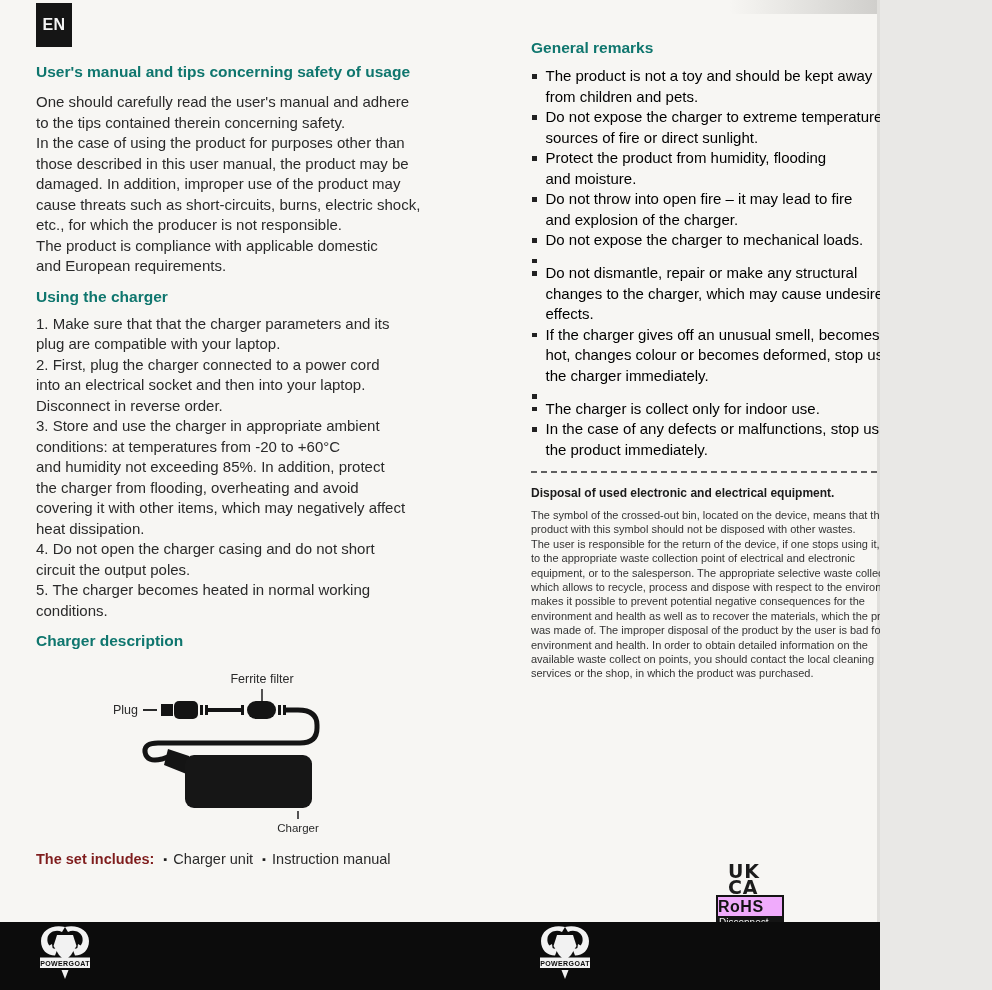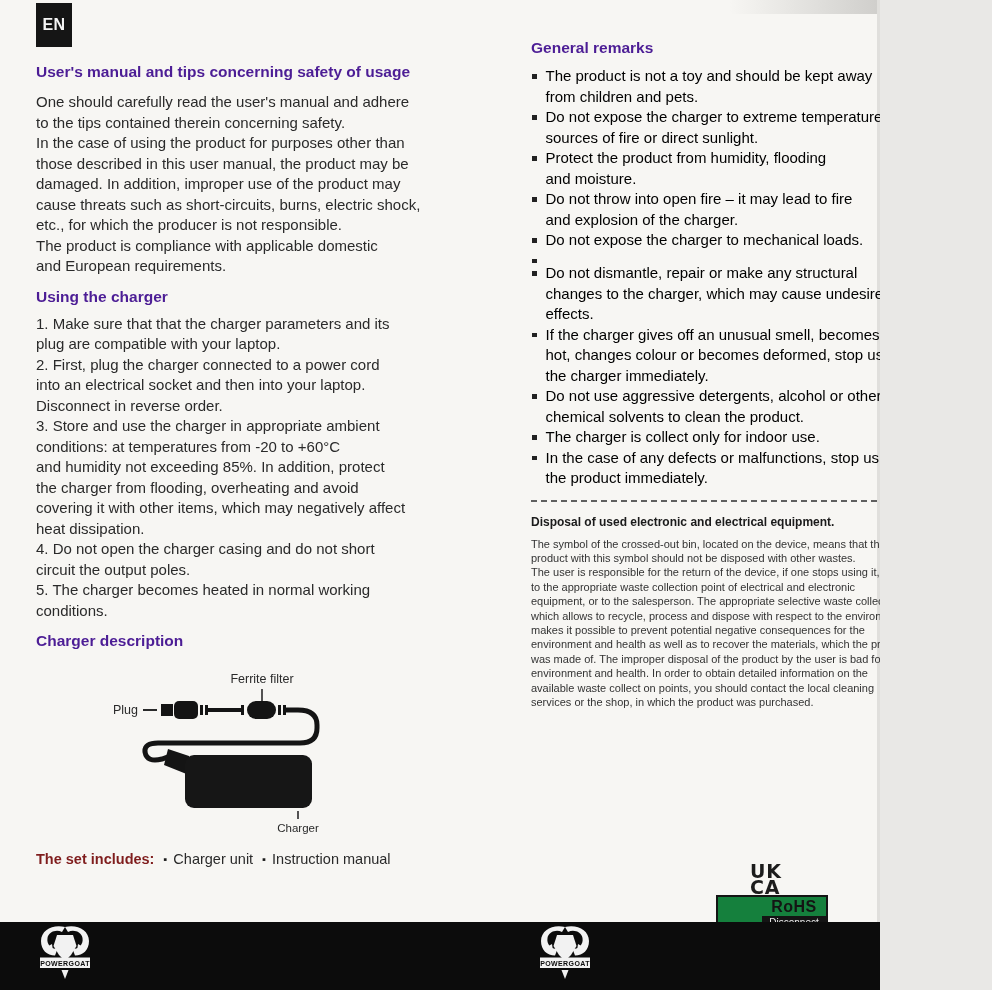--- a/index.html
+++ b/index.html
@@ -13,21 +13,21 @@
     background:linear-gradient(to left,#cfcecb,rgba(207,206,203,0));}
   .edge-strip{position:absolute;right:0;top:0;width:3px;height:922px;background:#e0dfdc;}
 
   .en-badge{position:absolute;left:36px;top:3px;width:36px;height:44px;background:#151515;
     color:#f5f5f5;display:flex;align-items:center;justify-content:center;
     font-weight:bold;font-size:16px;letter-spacing:.5px;}
 
   .col-left{position:absolute;left:36px;top:62px;width:468px;}
   .col-right{position:absolute;left:531px;top:38px;width:426px;}
 
-  h2{font-size:15.5px;font-weight:700;color:#4c1d95;margin:0;line-height:20px;}
+  h2{font-size:15.5px;font-weight:700;color:#0f766e;margin:0;line-height:20px;}
   .body-text{font-size:15px;line-height:20.5px;margin:0;white-space:pre-line;color:#2a2a2a;}
 
   .mt-sm{margin-top:7px;}
   .mt-md{margin-top:10px;}
 
   .diagram{display:block;margin-top:2px;}
   .diagram text{font-family:"Liberation Sans","DejaVu Sans",sans-serif;fill:#2a2a2a;}
 
   .set-line{margin:16px 0 0 0;font-size:14.5px;color:#2a2a2a;}
   .set-line strong{font-weight:700;color:#7f1d1d;}
@@ -40,21 +40,21 @@
   .bt{font-size:15px;line-height:20.5px;white-space:pre-line;color:#000000;}
 
   .dashed-divider{border:none;border-top:2px dashed #5f5f5f;margin:11px 0 0 0;}
 
   .disposal-title{font-size:12px;font-weight:700;color:#1b1b1b;margin:13px 0 0 0;line-height:14px;}
   .disposal-body{font-size:11px;line-height:14.4px;margin:8px 0 0 0;white-space:pre-line;color:#333;}
 
   .compliance-row{position:absolute;left:704px;top:863px;height:50px;display:flex;align-items:center;flex-direction:column;}
   .ukca{font-weight:800;font-size:19px;line-height:16px;letter-spacing:1px;color:#1c1c1c;
     font-family:"DejaVu Sans","Liberation Sans",sans-serif;}
-  .rohs{margin-left:12px;border:2.5px solid #141414;width:64px;text-align:center;background:#15803d;padding-left:44px;}
+  .rohs{margin-left:12px;border:2.5px solid #141414;width:64px;text-align:left;background:#f0abfc;}
   .rohs-top{font-weight:800;font-size:16px;line-height:19px;color:#141414;letter-spacing:.5px;}
   .rohs-bottom{background:#141414;color:#efefef;font-size:10px;line-height:13px;padding:0 1px;}
   .ce-wrap{margin-left:13px;}
   .recycle{margin-left:12px;font-size:33px;line-height:33px;color:#141414;
     font-family:"DejaVu Sans",sans-serif;}
   .weee-wrap{margin-left:10px;}
 
   .footer-bar{position:absolute;left:0;top:922px;width:992px;height:68px;background:#0c0c0c;}
   .pg-logo{position:absolute;top:2px;}
   .pg-logo.one{left:34px;}
@@ -176,22 +176,20 @@
 effects.</span>
         </li>
       <li>
           <span class="sq"></span>
           <span class="bt">If the charger gives off an unusual smell, becomes very
 hot, changes colour or becomes deformed, stop using
 the charger immediately.</span>
         </li>
       <li>
           <span class="sq"></span>
-          <span class="bt">Do not use aggressive detergents, alcohol or other
-chemical solvents to clean the product.</span>
         </li>
       <li>
           <span class="sq"></span>
           <span class="bt">The charger is collect only for indoor use.</span>
         </li>
       <li>
           <span class="sq"></span>
           <span class="bt">In the case of any defects or malfunctions, stop using
 the product immediately.</span>
         </li>

